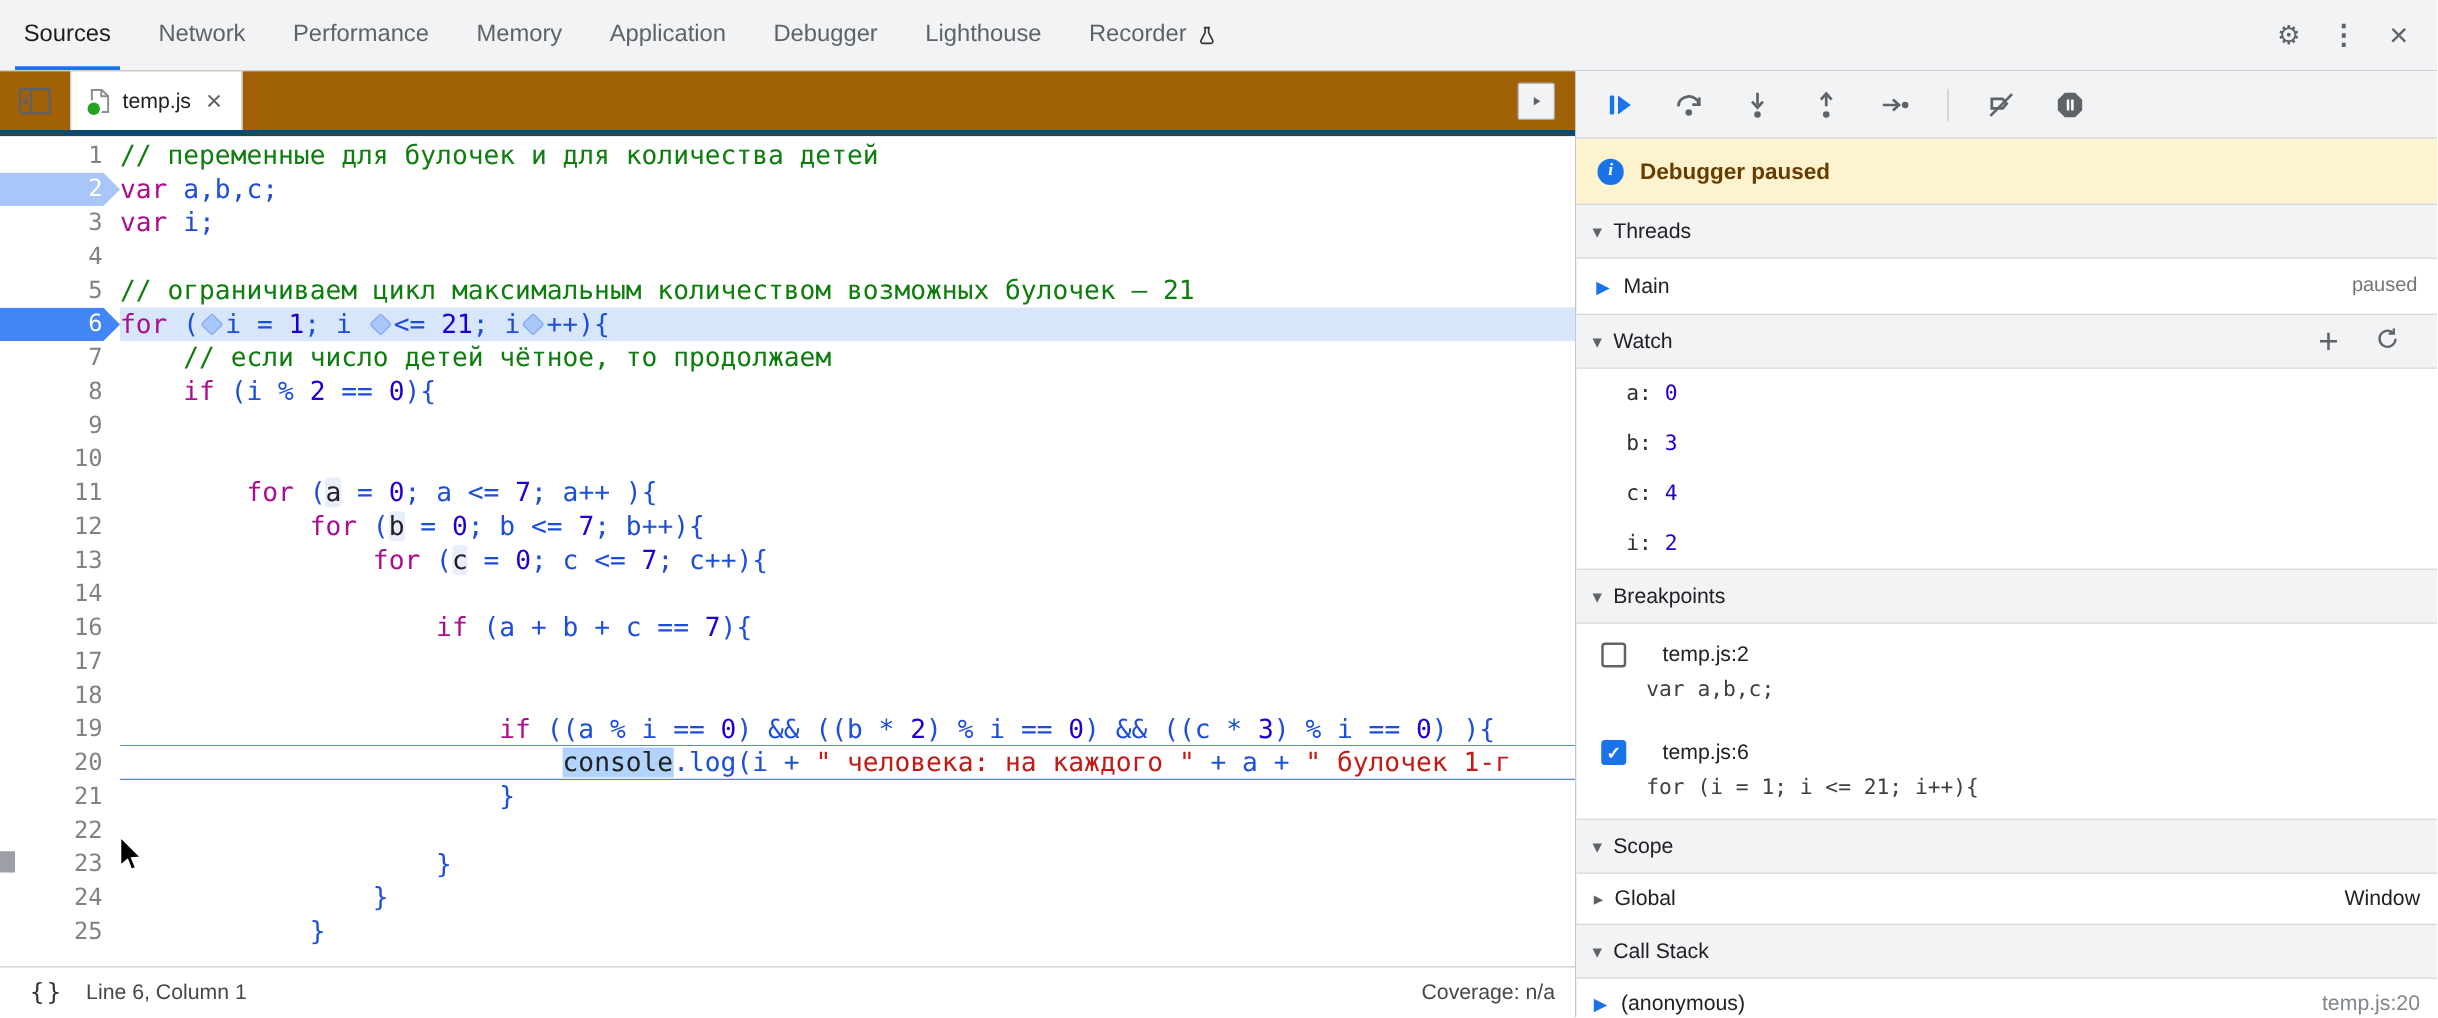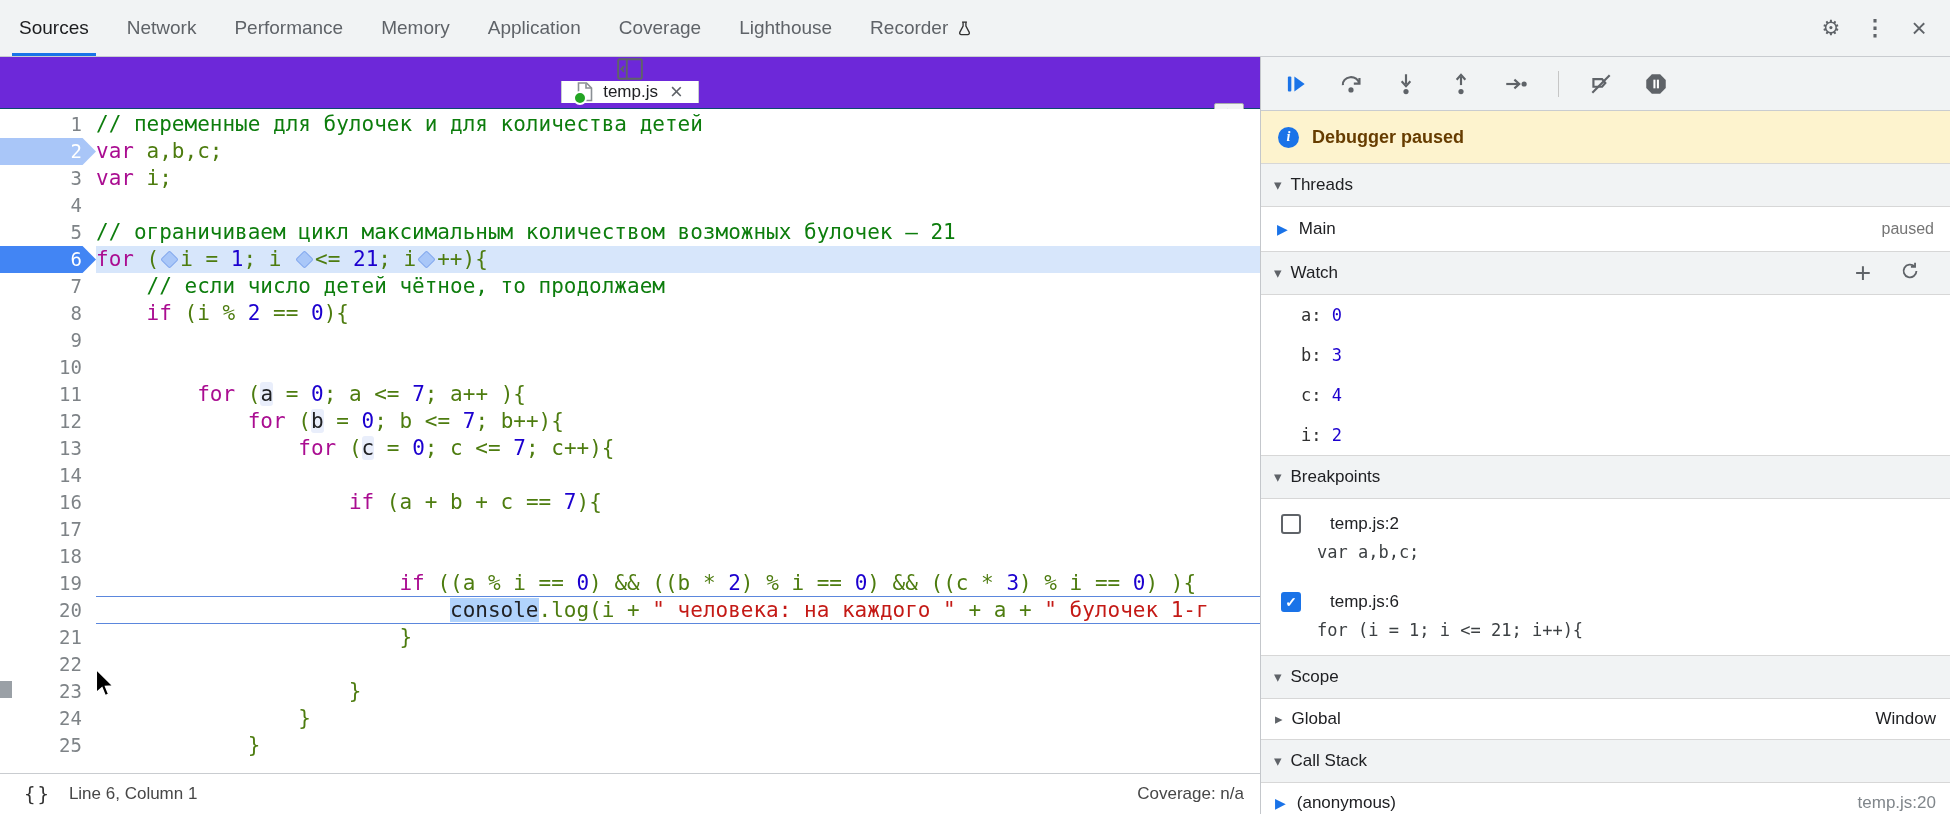--- a/index.html
+++ b/index.html
@@ -14,42 +14,42 @@
   .top-tab.active{color:#1b1c1e;}
   .top-tab.active::after{content:"";position:absolute;left:12px;right:12px;bottom:0;height:3px;background:#1a73e8;}
   .flask svg{display:block;}
   .topbar-right{margin-left:auto;display:flex;align-items:center;gap:6px;padding-right:12px;}
   .tb-icon{width:38px;text-align:center;font-size:21px;color:#5f6368;cursor:default;}
   .tb-icon.kebab{font-size:22px;font-weight:bold;}
   .tb-icon.close{font-size:26px;}
 
   
   .left-pane{position:absolute;top:57px;left:0;width:1260px;bottom:0;background:#fff;}
-  .file-strip{height:52px;background:#6d28d9;border-bottom:1px solid #0c4a6e;display:flex;align-items:center;box-sizing:border-box;flex-direction:column;}
+  .file-strip{height:52px;background:#a16207;border-bottom:5px solid #0c4a6e;display:flex;align-items:center;box-sizing:border-box;}
   .nav-toggle{width:56px;display:flex;align-items:center;justify-content:center;}
   .file-tab{height:100%;display:flex;align-items:center;gap:10px;padding:0 15px;background:#fff;
     border-left:1px solid #c9ccd0;border-right:1px solid #c9ccd0;font-size:17px;color:#202124;box-sizing:border-box;}
   .file-ico{position:relative;display:flex;}
   .gdot{position:absolute;left:-4px;bottom:-3px;width:10px;height:10px;border-radius:50%;background:#23a523;border:2px solid #fff;}
   .tab-x{color:#5f6368;font-size:22px;margin-left:2px;line-height:1;}
   .more-btn{margin-left:auto;margin-right:16px;width:30px;height:30px;border:1px solid #a7abaf;background:#f1f3f4;
     display:flex;align-items:center;justify-content:center;box-sizing:border-box;border-radius:2px;}
 
   
   .editor{position:absolute;top:52px;left:0;right:0;bottom:41px;overflow:hidden;background:#fff;
     font-family:"DejaVu Sans Mono",monospace;font-size:21px;line-height:27px;padding-top:2px;}
   .code-row{display:flex;height:27px;white-space:pre;}
   .gutter-num{flex:0 0 96px;box-sizing:border-box;text-align:right;padding-right:14px;
     color:#7e8387;font-size:19px;}
   .gutter-num.bp-active{background:#4285f4;color:#fff;clip-path:polygon(0 0,86% 0,100% 50%,86% 100%,0 100%);}
   .gutter-num.bp-disabled{background:#a9c6f8;color:#fff;clip-path:polygon(0 0,86% 0,100% 50%,86% 100%,0 100%);}
   .code-text{flex:1;overflow:hidden;}
   .code-row.hl .code-text{background:#d7e6fb;}
   .code-row.ub .code-text{box-shadow:inset 0 -1px 0 #5b87dd;}
-  .tk-p{color:#4d7c0f;}
+  .tk-p{color:#1d4ed8;}
   .tk-k{color:#aa0d91;}
   .tk-c{color:#0d7d0d;}
   .tk-num{color:#1c00cf;}
   .tk-s{color:#c41a16;}
   .tk-sel{color:#202124;background:#b1d3fc;}
   .tk-v{color:#202124;background:#e9eefb;border-radius:3px;}
   .dmd{display:inline-block;width:11px;height:11px;background:#a9c7f8;border:1px solid #84a9ee;
     transform:rotate(45deg);border-radius:2px;margin:0 4px 2px 4px;vertical-align:middle;}
   .edge-marker{position:absolute;left:0;top:624px;width:12px;height:17px;background:#9aa0a6;}
 
@@ -113,21 +113,21 @@
         <div class="top-tab">
           <span>Performance</span>
         </div>
         <div class="top-tab">
           <span>Memory</span>
         </div>
         <div class="top-tab">
           <span>Application</span>
         </div>
         <div class="top-tab">
-          <span>Coverage</span>
+          <span>Debugger</span>
         </div>
         <div class="top-tab">
           <span>Lighthouse</span>
         </div>
         <div class="top-tab">
           <span>Recorder</span>
           <span class="flask">
             <svg width="17" height="17" viewBox="0 0 24 24" fill="none" stroke="#333" stroke-width="1.9">
               <path d="M10 3v5.5L5.3 17.5a2.3 2.3 0 0 0 2.1 3.2h9.2a2.3 2.3 0 0 0 2.1-3.2L14 8.5V3"></path>
               <path d="M8.6 3h6.8"></path>

